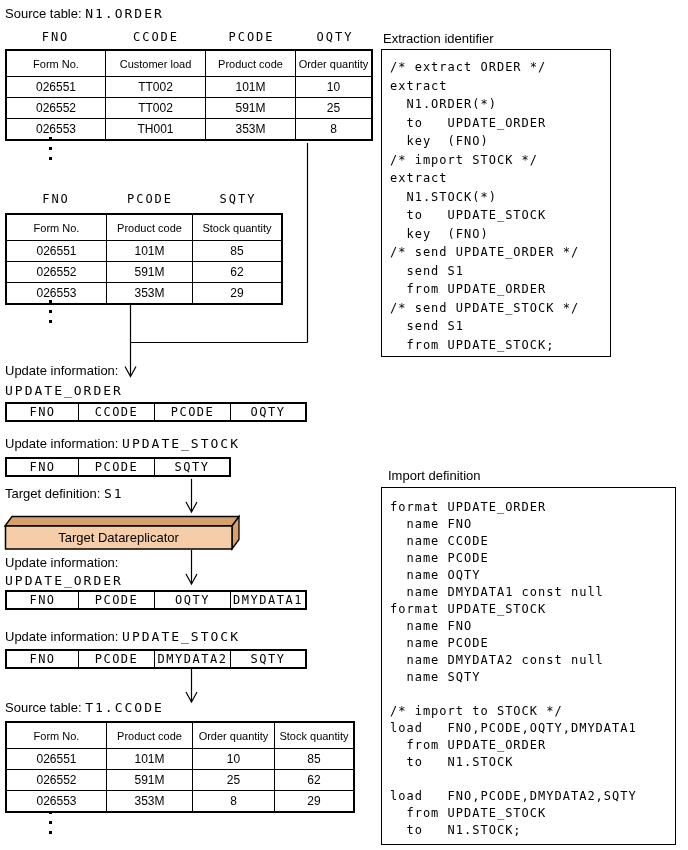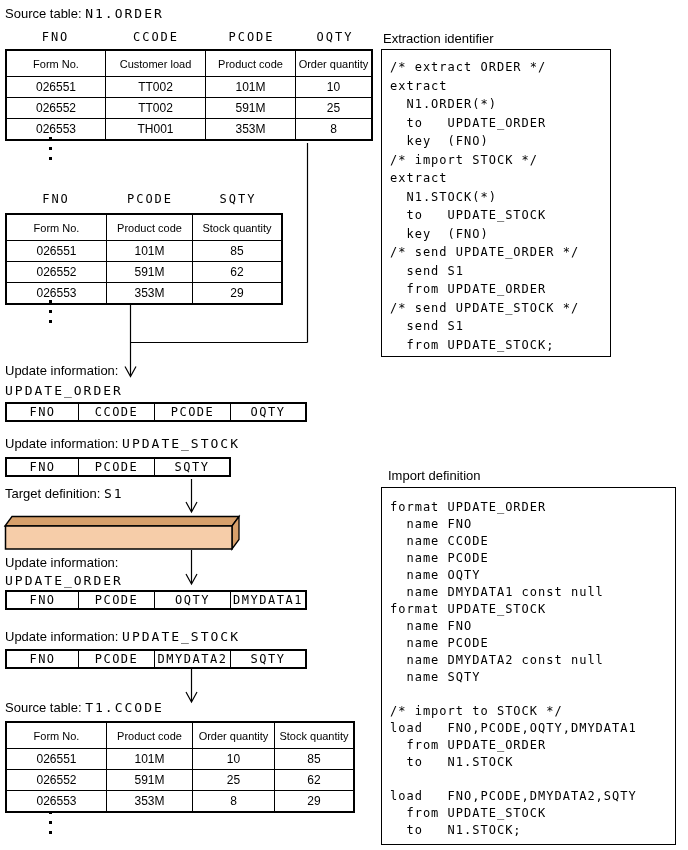--- a/index.html
+++ b/index.html
@@ -160,20 +160,21 @@
   </div>
   <div class="abs strip" style="left:5px;top:457px">
     <div class="scell" style="width:72px">FNO</div>
     <div class="scell" style="width:76px">PCODE</div>
     <div class="scell" style="width:74px">SQTY</div>
   </div>
 
   <div class="abs lbl" style="left:5px;top:486px">
     <span>Target definition: </span><span class="mono mlbl">S1</span>
   </div>
+  <div class="abs replbl" style="left:5px;top:526px">Target Datareplicator</div>
 
   <div class="abs lbl" style="left:5px;top:555px">Update information:</div>
   <div class="abs mono mlbl" style="left:5px;top:574px">UPDATE_ORDER</div>
   <div class="abs strip" style="left:5px;top:590px">
     <div class="scell" style="width:72px">FNO</div>
     <div class="scell" style="width:76px">PCODE</div>
     <div class="scell" style="width:76px">OQTY</div>
     <div class="scell" style="width:74px">DMYDATA1</div>
   </div>
 

